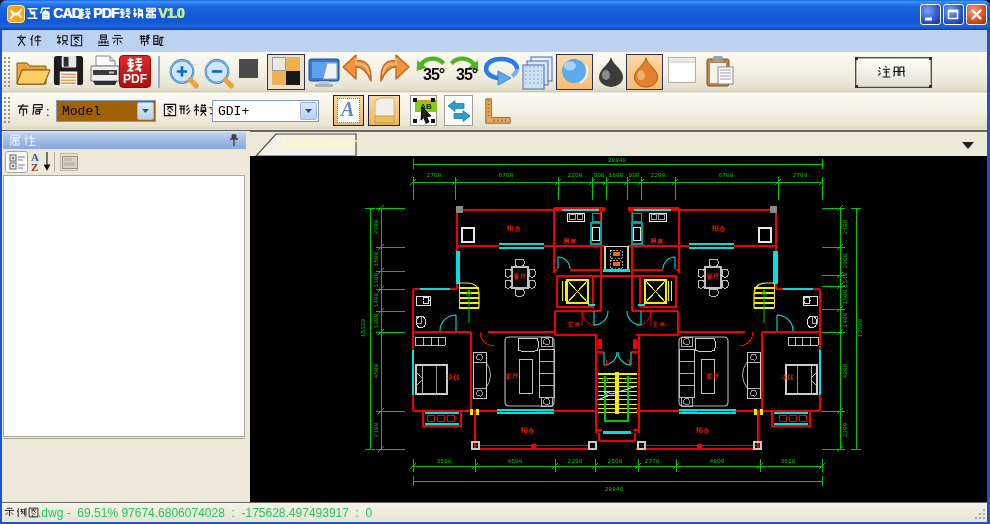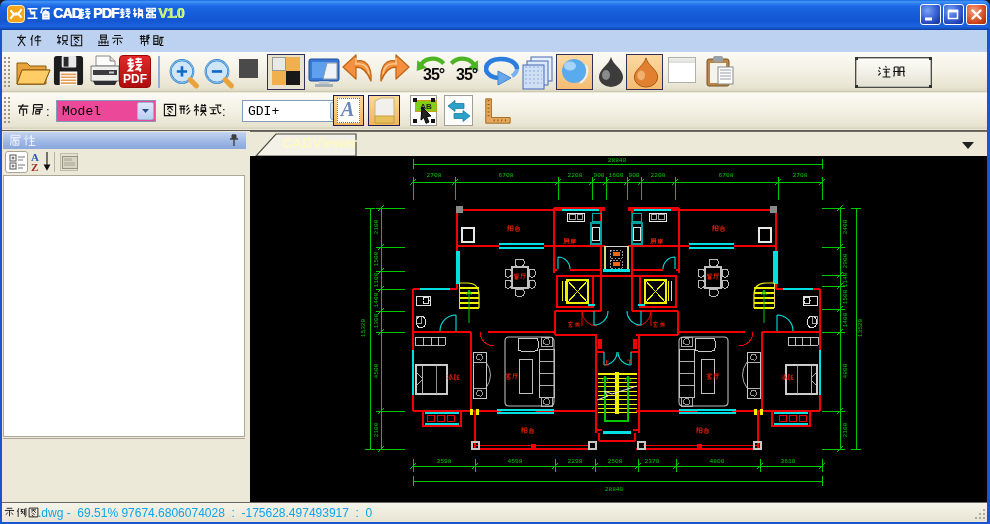--- a/index.html
+++ b/index.html
@@ -198,40 +198,40 @@
 background:linear-gradient(180deg,#fcfbf4 0%,#f2efe2 55%,#e7e3d0 92%,#d8d3bc 100%)"></div>
 <div class="abs" style="left:4px;top:97px;width:2px;height:28px;background:repeating-linear-gradient(180deg,#9a9684 0 2px,transparent 2px 4px)"></div>
 <div class="abs" style="left:8px;top:97px;width:2px;height:28px;background:repeating-linear-gradient(180deg,#9a9684 0 2px,transparent 2px 4px)"></div>
 <svg style="position:absolute;left:16px;top:103px" width="14" height="14" viewBox="0 0 100 100">
     <path d="M14 22 H88 M52 8 L30 44 M26 44 V76 M26 44 H76 V76 M52 40 V92" fill="none" stroke="#101010" stroke-width="8"></path>
   </svg>
 <svg style="position:absolute;left:31px;top:103px" width="14" height="14" viewBox="0 0 100 100">
     <path d="M18 12 H80 V34 H18 M18 12 V56 L12 84 M34 46 H82 M64 46 V70 M34 58 H60 V78 H34 Z" fill="none" stroke="#101010" stroke-width="8"></path>
   </svg>
 <div class="abs" style="left:46px;top:104px;font-size:13px;color:#101010">:</div>
-<div class="abs" style="left:56px;top:100px;width:100px;height:22px;background:#ec4899;border:1px solid #7f9db9">
+<div class="abs" style="left:56px;top:100px;width:100px;height:22px;background:#a16207;border:1px solid #7f9db9">
     <div style="position:absolute;left:5px;top:3px;font-size:13px;font-family:'Liberation Mono',monospace">Model</div>
     <div style="position:absolute;right:1px;top:1px;width:17px;height:18px;background:linear-gradient(180deg,#dce8fa,#b8d0f0);border:1px solid #9ab4d8;border-radius:2px"><svg width="15" height="16" viewBox="0 0 15 16">
         <path d="M4 6 L7.5 10 L11 6 Z" fill="#2a4a8a"></path>
       </svg></div>
   </div>
 <svg style="position:absolute;left:163px;top:103px" width="14" height="14" viewBox="0 0 100 100">
     <path d="M10 10 H90 V90 H10 Z M28 26 H72 M52 26 L30 48 M48 30 L70 52 M40 56 L60 68 M34 74 L52 86" fill="none" stroke="#101010" stroke-width="8"></path>
   </svg>
 <svg style="position:absolute;left:178px;top:103px" width="14" height="14" viewBox="0 0 100 100">
     <path d="M10 22 H52 M10 42 H52 M22 22 V78 M42 22 V78 M74 14 L60 30 M80 34 L60 54 M88 52 L62 82" fill="none" stroke="#101010" stroke-width="8"></path>
   </svg>
 <svg style="position:absolute;left:193px;top:103px" width="14" height="14" viewBox="0 0 100 100">
     <path d="M24 8 V90 M8 28 H42 M18 44 L8 58 M32 44 L40 58 M56 18 H94 M64 8 V26 M84 8 V26 M58 34 H90 V52 H58 Z M52 60 H96 M74 52 V68 M70 68 L54 90 M76 68 L94 90" fill="none" stroke="#101010" stroke-width="8"></path>
   </svg>
 <svg style="position:absolute;left:208px;top:103px" width="14" height="14" viewBox="0 0 100 100">
     <path d="M10 34 H64 M70 10 V44 Q70 64 82 74 L94 68 M52 14 H96 M24 48 H54 M38 48 V72 M16 76 H60 M84 16 L92 26" fill="none" stroke="#101010" stroke-width="8"></path>
   </svg>
 <div class="abs" style="left:222px;top:104px;font-size:13px;color:#101010">:</div>
-<div class="abs" style="left:242px;top:100px;width:107px;height:22px;background:#fff;border:1px solid #7f9db9">
+<div class="abs" style="left:212px;top:100px;width:107px;height:22px;background:#fff;border:1px solid #7f9db9">
     <div style="position:absolute;left:5px;top:3px;font-size:13px;font-family:'Liberation Mono',monospace">GDI+</div>
     <div style="position:absolute;right:1px;top:1px;width:17px;height:18px;background:linear-gradient(180deg,#dce8fa,#b8d0f0);border:1px solid #9ab4d8;border-radius:2px"><svg width="15" height="16" viewBox="0 0 15 16">
         <path d="M4 6 L7.5 10 L11 6 Z" fill="#2a4a8a"></path>
       </svg></div>
   </div>
 <div class="abs" style="left:333px;top:95px;width:31px;height:31px;border:1px solid #1c1c50;background:linear-gradient(180deg,#fcd9a0,#f2b35c)"></div>
 <div class="abs" style="left:337px;top:98px;width:23px;height:25px;background:#fdfdfa;border:1px dotted #777"></div>
 <div class="abs" style="left:341px;top:98px;font-size:20px;font-style:italic;font-family:'Liberation Serif',serif;color:#6888c0;font-weight:bold">A</div>
 <div class="abs" style="left:368px;top:95px;width:32px;height:31px;border:1px solid #1c1c50;background:linear-gradient(180deg,#fcd9a0,#f2b35c)"></div>
 <svg class="abs" style="left:373px;top:97px" width="23" height="27" viewBox="0 0 23 27">
@@ -742,21 +742,21 @@
 background:linear-gradient(180deg,#f6f4ea,#e8e4d2)"></div>
 <svg style="position:absolute;left:4px;top:507px" width="11" height="11" viewBox="0 0 100 100">
     <path d="M24 12 H76 M8 32 H92 M50 32 V84 M34 50 L18 70 M66 50 L82 70" fill="none" stroke="#101010" stroke-width="8"></path>
   </svg>
 <svg style="position:absolute;left:16px;top:507px" width="11" height="11" viewBox="0 0 100 100">
     <path d="M26 10 L12 44 M20 32 V90 M42 22 H68 M54 22 L44 44 M46 40 H64 L48 64 M60 48 L68 62 M78 16 V76 M90 8 V76 Q90 88 80 90" fill="none" stroke="#101010" stroke-width="8"></path>
   </svg>
 <svg style="position:absolute;left:28px;top:507px" width="11" height="11" viewBox="0 0 100 100">
     <path d="M10 10 H90 V90 H10 Z M28 26 H72 M52 26 L30 48 M48 30 L70 52 M40 56 L60 68 M34 74 L52 86" fill="none" stroke="#101010" stroke-width="8"></path>
   </svg>
-<div class="abs" style="left:38px;top:506px;font-size:12px;color:#0ea5e9">.dwg -&nbsp;&nbsp;69.51% 97674.6806074028&nbsp;&nbsp;:&nbsp;&nbsp;-175628.497493917&nbsp;&nbsp;:&nbsp;&nbsp;0</div>
+<div class="abs" style="left:38px;top:506px;font-size:12px;color:#22c55e">.dwg -&nbsp;&nbsp;69.51% 97674.6806074028&nbsp;&nbsp;:&nbsp;&nbsp;-175628.497493917&nbsp;&nbsp;:&nbsp;&nbsp;0</div>
 <div class="abs" style="left:0;top:30px;width:2px;height:492px;background:#1b54cf"></div>
 <div class="abs" style="left:987px;top:30px;width:3px;height:492px;background:#1b54cf"></div>
 <div class="abs" style="left:0;top:522px;width:990px;height:2px;background:#1b54cf"></div>
 <svg class="abs" style="left:974px;top:508px" width="12" height="12" viewBox="0 0 12 12">
 <circle cx="10" cy="2" r="1" fill="#999"></circle>
     <circle cx="10" cy="6" r="1" fill="#999"></circle>
     <circle cx="10" cy="10" r="1" fill="#999"></circle>
 <circle cx="6" cy="6" r="1" fill="#999"></circle>
     <circle cx="6" cy="10" r="1" fill="#999"></circle>
     <circle cx="2" cy="10" r="1" fill="#999"></circle>

